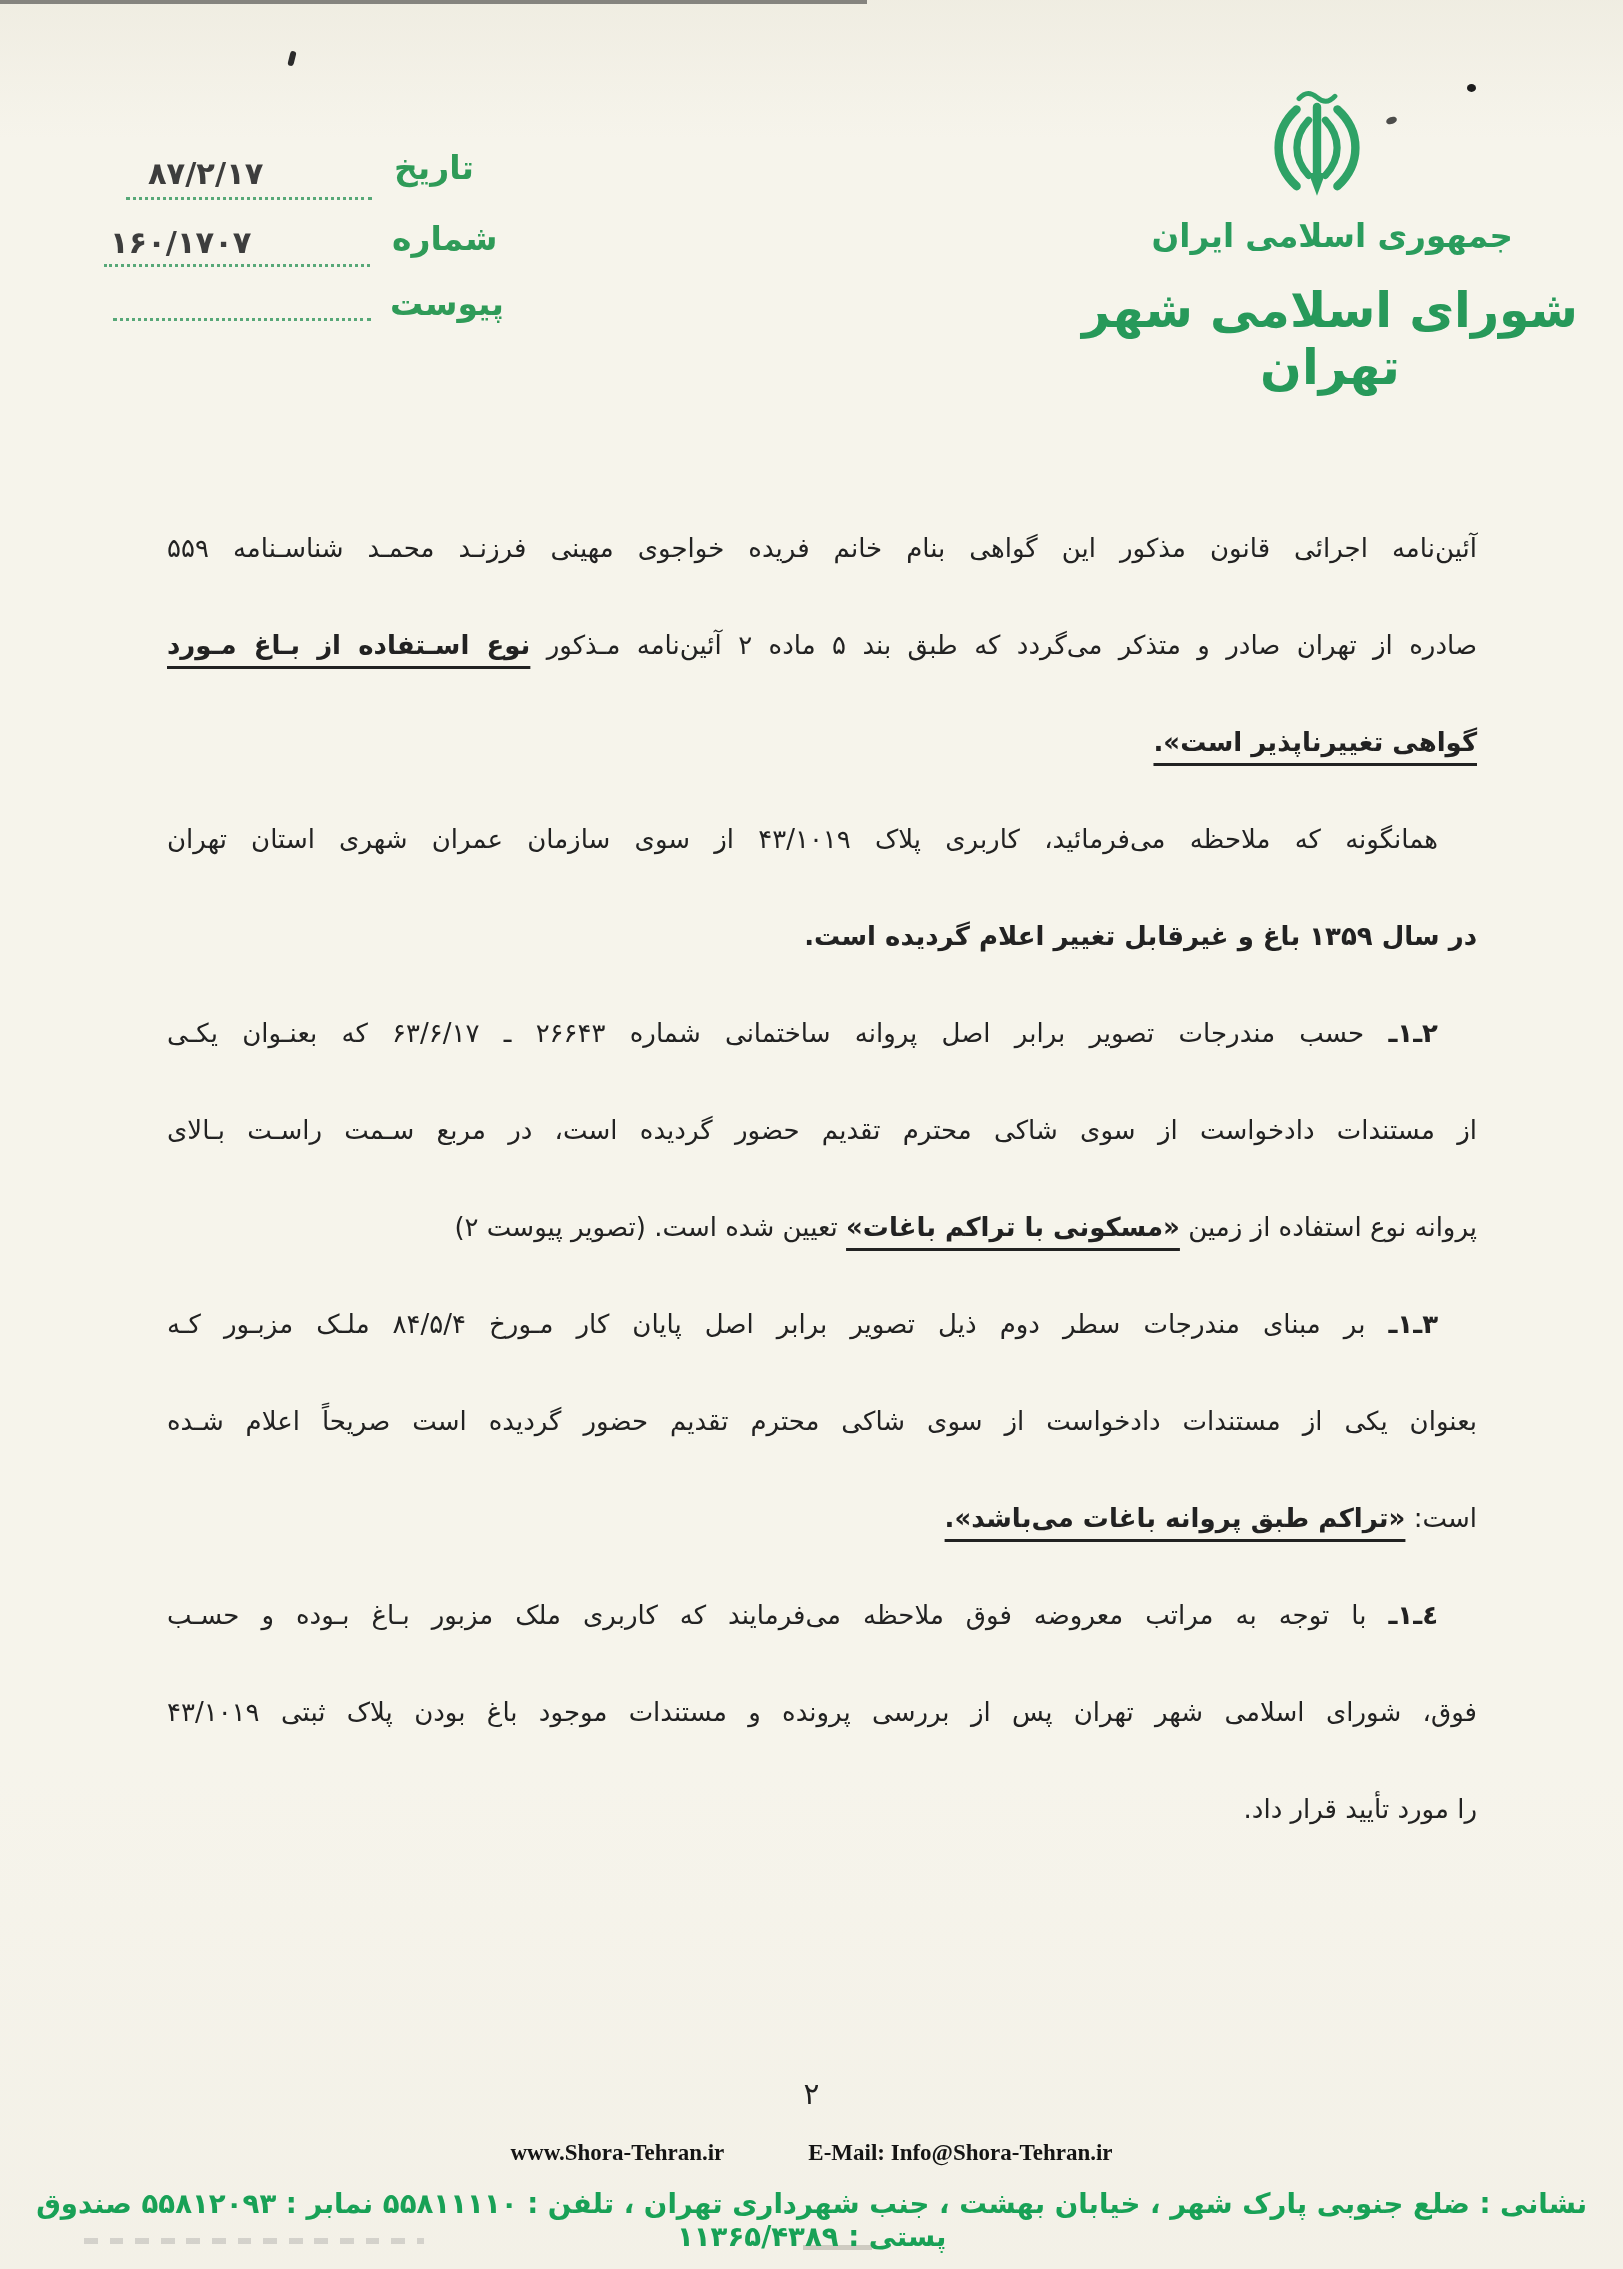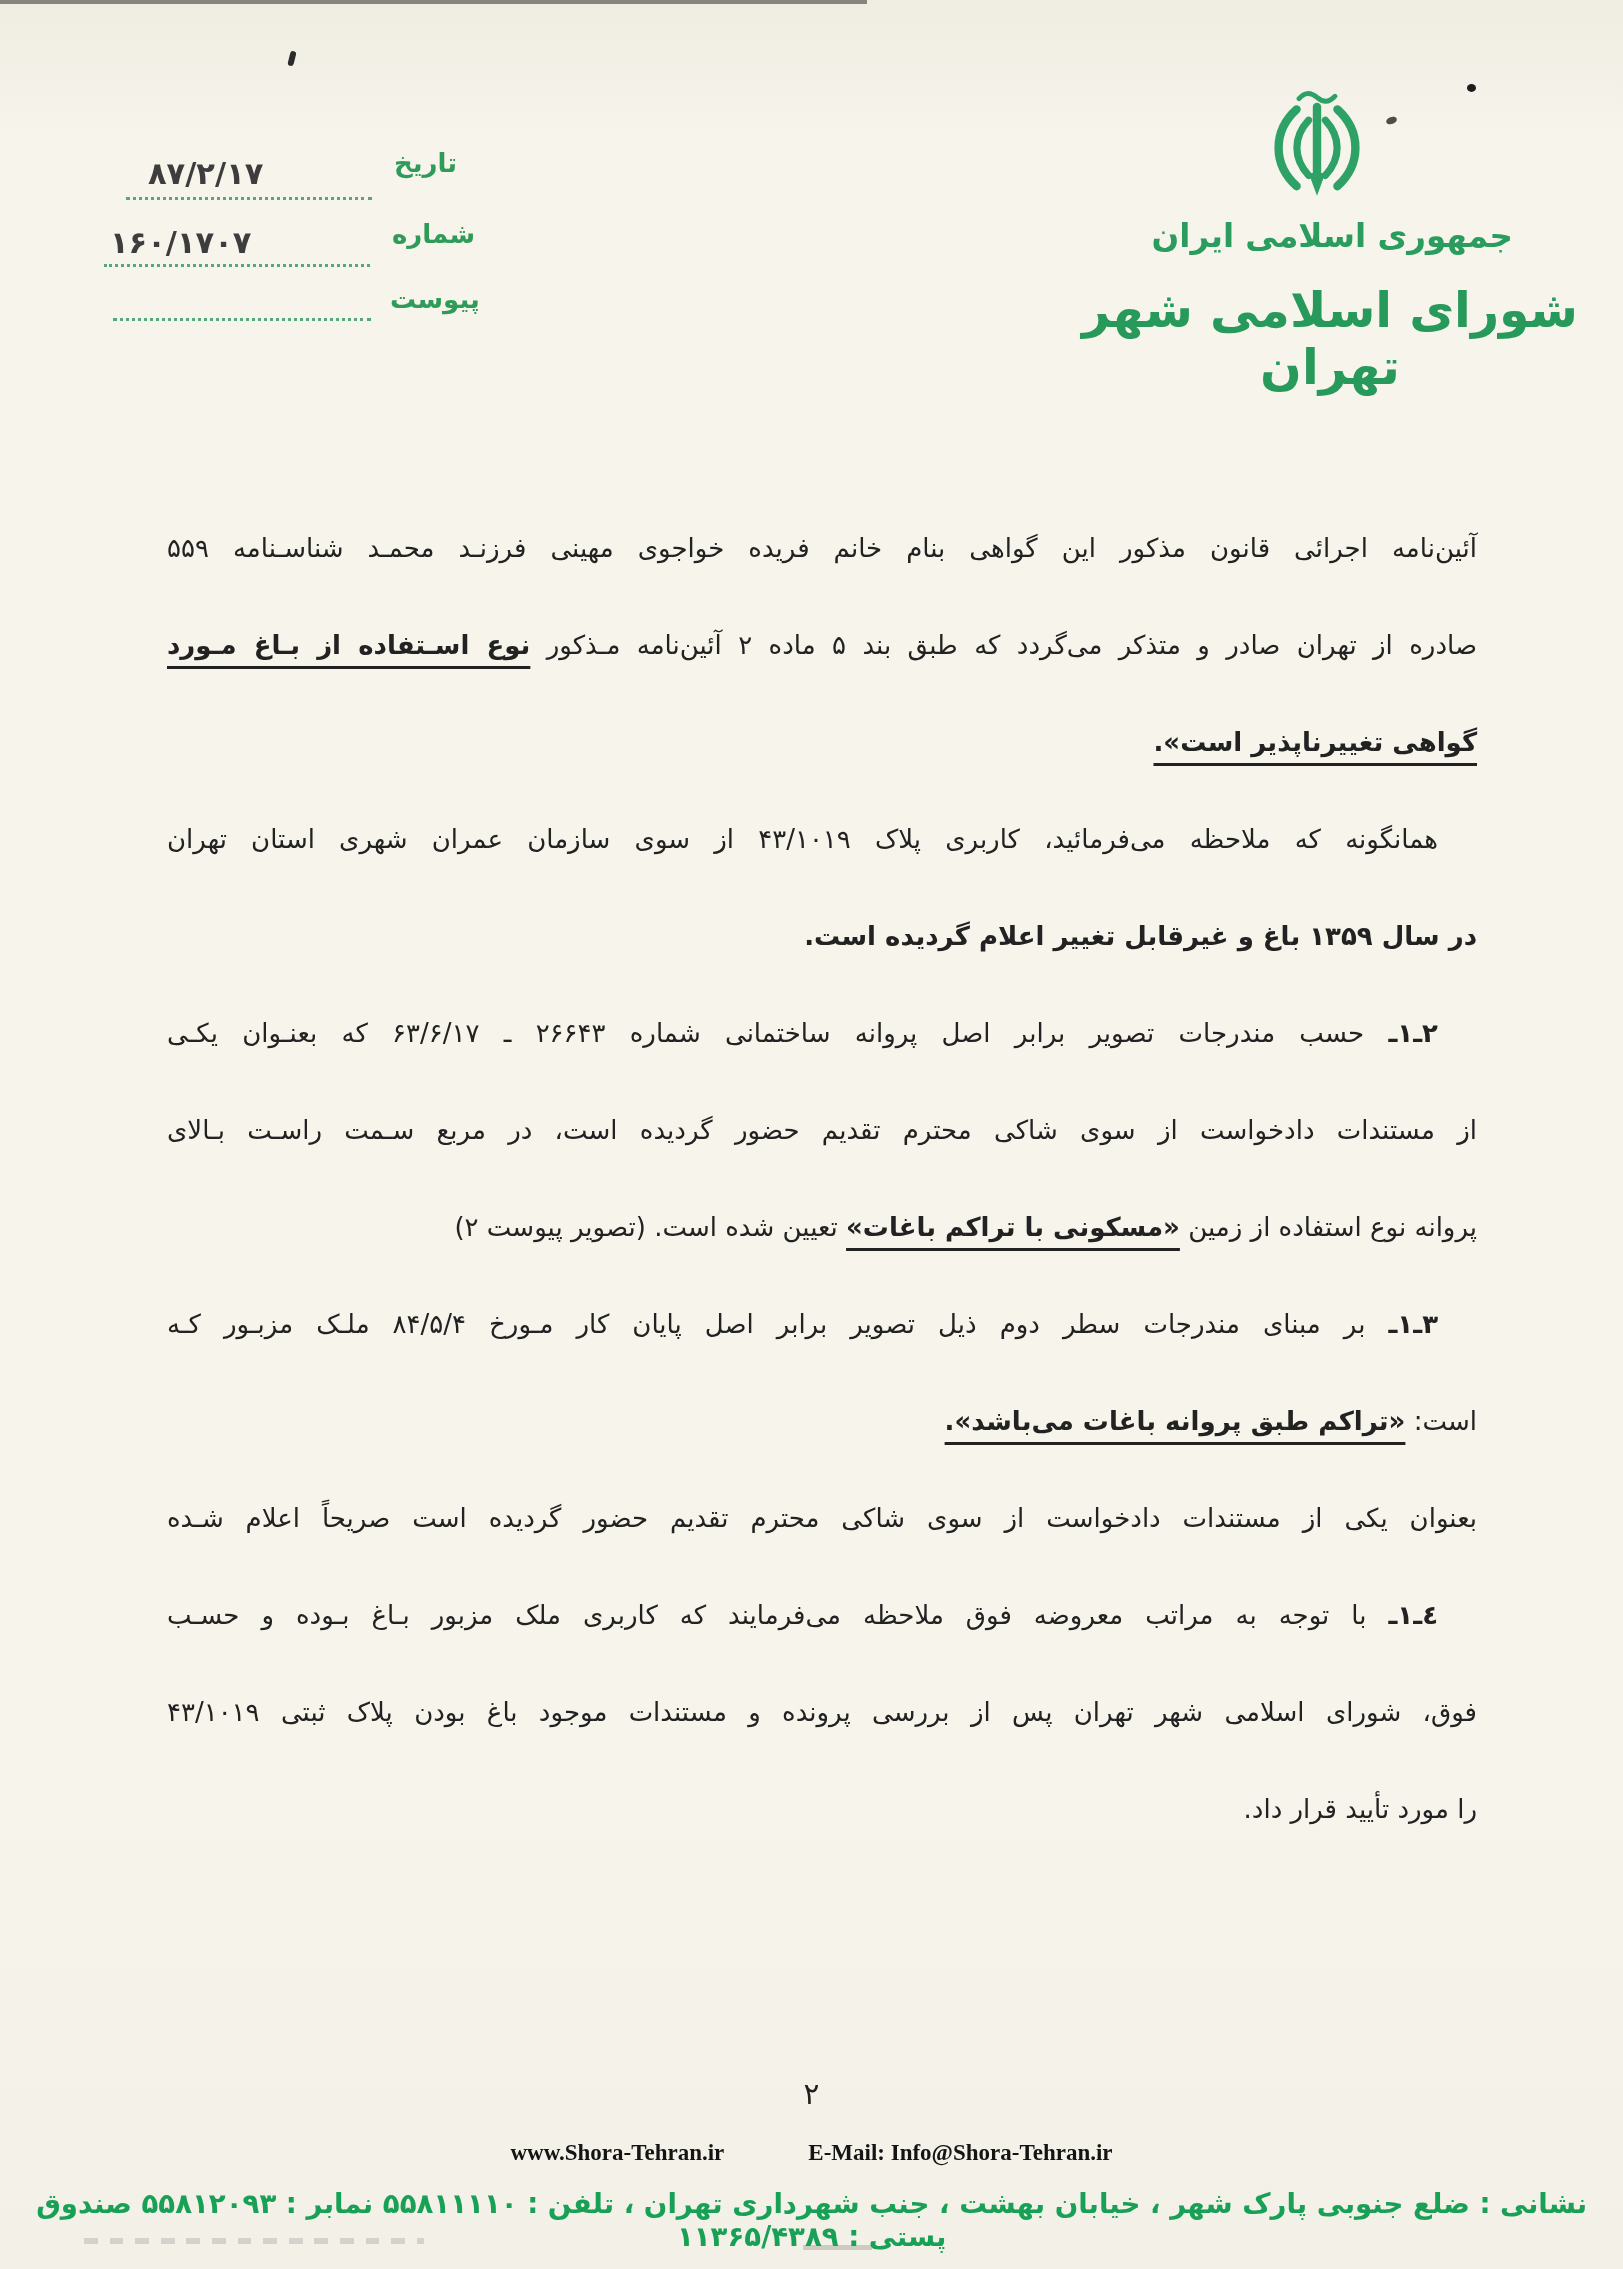--- a/index.html
+++ b/index.html
@@ -14,21 +14,21 @@
   }
   
   .top-edge{position:absolute;left:0;top:0;width:867px;height:3.9px;background:rgba(45,45,45,.55);}
   .speck1{position:absolute;left:289px;top:51px;width:5.9px;height:14.8px;background:#2b2b2b;border-radius:3px;transform:rotate(14deg);}
   .speck2{position:absolute;left:1467px;top:84px;width:8.9px;height:7.9px;background:#1c1c1c;border-radius:50%;}
   .speck3{position:absolute;left:1386px;top:117px;width:10.8px;height:6.9px;background:#2f2f2f;border-radius:50%;opacity:.85;transform:rotate(-20deg);}
   .smudge1{position:absolute;left:84px;top:2238px;width:340px;height:5.9px;opacity:.3;
     background:repeating-linear-gradient(90deg,#8a8a8a 0 13.8px,transparent 13.8px 25.6px);}
   .smudge2{position:absolute;left:803px;top:2245px;width:69px;height:4.9px;background:#b5b2a8;opacity:.6;}
   
-  .ref-label{position:absolute;color:#2f9b58;font-size:26px;font-weight:600;direction:rtl;}
+  .ref-label{position:absolute;color:#2f9b58;font-size:33px;font-weight:600;direction:rtl;}
   .ref-value{position:absolute;color:#3d3d3d;font-size:30.5px;font-weight:bold;letter-spacing:1px;direction:rtl;}
   .dotline{position:absolute;border-bottom:3px dotted #57a878;}
   
   .emblem{position:absolute;left:1257px;top:89px;width:120px;height:120px;}
   .org1{position:absolute;left:1119px;top:217px;width:394px;
         color:#2a9c5d;font-size:32.5px;font-weight:600;direction:rtl;}
   .org2{position:absolute;left:1074px;top:282px;width:512px;text-align:center;
         color:#27995a;font-size:49px;font-weight:bold;direction:rtl;}
   
   .body-text{position:absolute;top:500px;right:146px;width:1310px;direction:rtl;
@@ -87,22 +87,22 @@
   <div class="body-text">
     <p class="line"><span>آئین‌نامه اجرائی قانون مذکور این گواهی بنام خانم فریده خواجوی مهینی فرزنـد محمـد شناسـنامه ۵۵۹</span></p>
     <p class="line"><span>صادره از تهران صادر و متذکر می‌گردد که طبق بند ۵ ماده ۲ آئین‌نامه مـذکور </span><span class="bu">نوع اسـتفاده از بـاغ مـورد</span></p>
     <p class="line last"><span class="bu">گواهی تغییرناپذیر است».</span></p>
     <p class="line indent"><span>همانگونه که ملاحظه می‌فرمائید، کاربری پلاک ۴۳/۱۰۱۹ از سوی سازمان عمران شهری استان تهران</span></p>
     <p class="line last"><span class="b">در سال ۱۳۵۹ باغ و غیرقابل تغییر اعلام گردیده است.</span></p>
     <p class="line indent"><span class="b">۲ـ۱ـ</span><span> حسب مندرجات تصویر برابر اصل پروانه ساختمانی شماره ۲۶۶۴۳ ـ ۶۳/۶/۱۷ که بعنـوان یکـی</span></p>
     <p class="line"><span>از مستندات دادخواست از سوی شاکی محترم تقدیم حضور گردیده است، در مربع سـمت راسـت بـالای</span></p>
     <p class="line last"><span>پروانه نوع استفاده از زمین </span><span class="bu">«مسکونی با تراکم باغات»</span><span> تعیین شده است. (تصویر پیوست ۲)</span></p>
     <p class="line indent"><span class="b">۳ـ۱ـ</span><span> بر مبنای مندرجات سطر دوم ذیل تصویر برابر اصل پایان کار مـورخ ۸۴/۵/۴ ملـک مزبـور کـه</span></p>
+    <p class="line"><span>بعنوان یکی از مستندات دادخواست از سوی شاکی محترم تقدیم حضور گردیده است صریحاً اعلام شـده</span></p>
     <p class="line last"><span>است: </span><span class="bu">«تراکم طبق پروانه باغات می‌باشد».</span></p>
-    <p class="line"><span>بعنوان یکی از مستندات دادخواست از سوی شاکی محترم تقدیم حضور گردیده است صریحاً اعلام شـده</span></p>
     <p class="line indent"><span class="b">٤ـ۱ـ</span><span> با توجه به مراتب معروضه فوق ملاحظه می‌فرمایند که کاربری ملک مزبور بـاغ بـوده و حسـب</span></p>
     <p class="line"><span>فوق، شورای اسلامی شهر تهران پس از بررسی پرونده و مستندات موجود باغ بودن پلاک ثبتی ۴۳/۱۰۱۹</span></p>
     <p class="line last"><span>را مورد تأیید قرار داد.</span></p>
   </div>
 
   <div class="pagenum">۲</div>
   <div class="weblinks">
     <span>www.Shora-Tehran.ir</span><span class="gap"></span><span>E-Mail: Info@Shora-Tehran.ir</span>
   </div>
   <div class="address">نشانی : ضلع جنوبی پارک شهر ، خیابان بهشت ، جنب شهرداری تهران ، تلفن : ۵۵۸۱۱۱۱۰ نمابر : ۵۵۸۱۲۰۹۳  صندوق پستی : ۱۱۳۶۵/۴۳۸۹</div>

